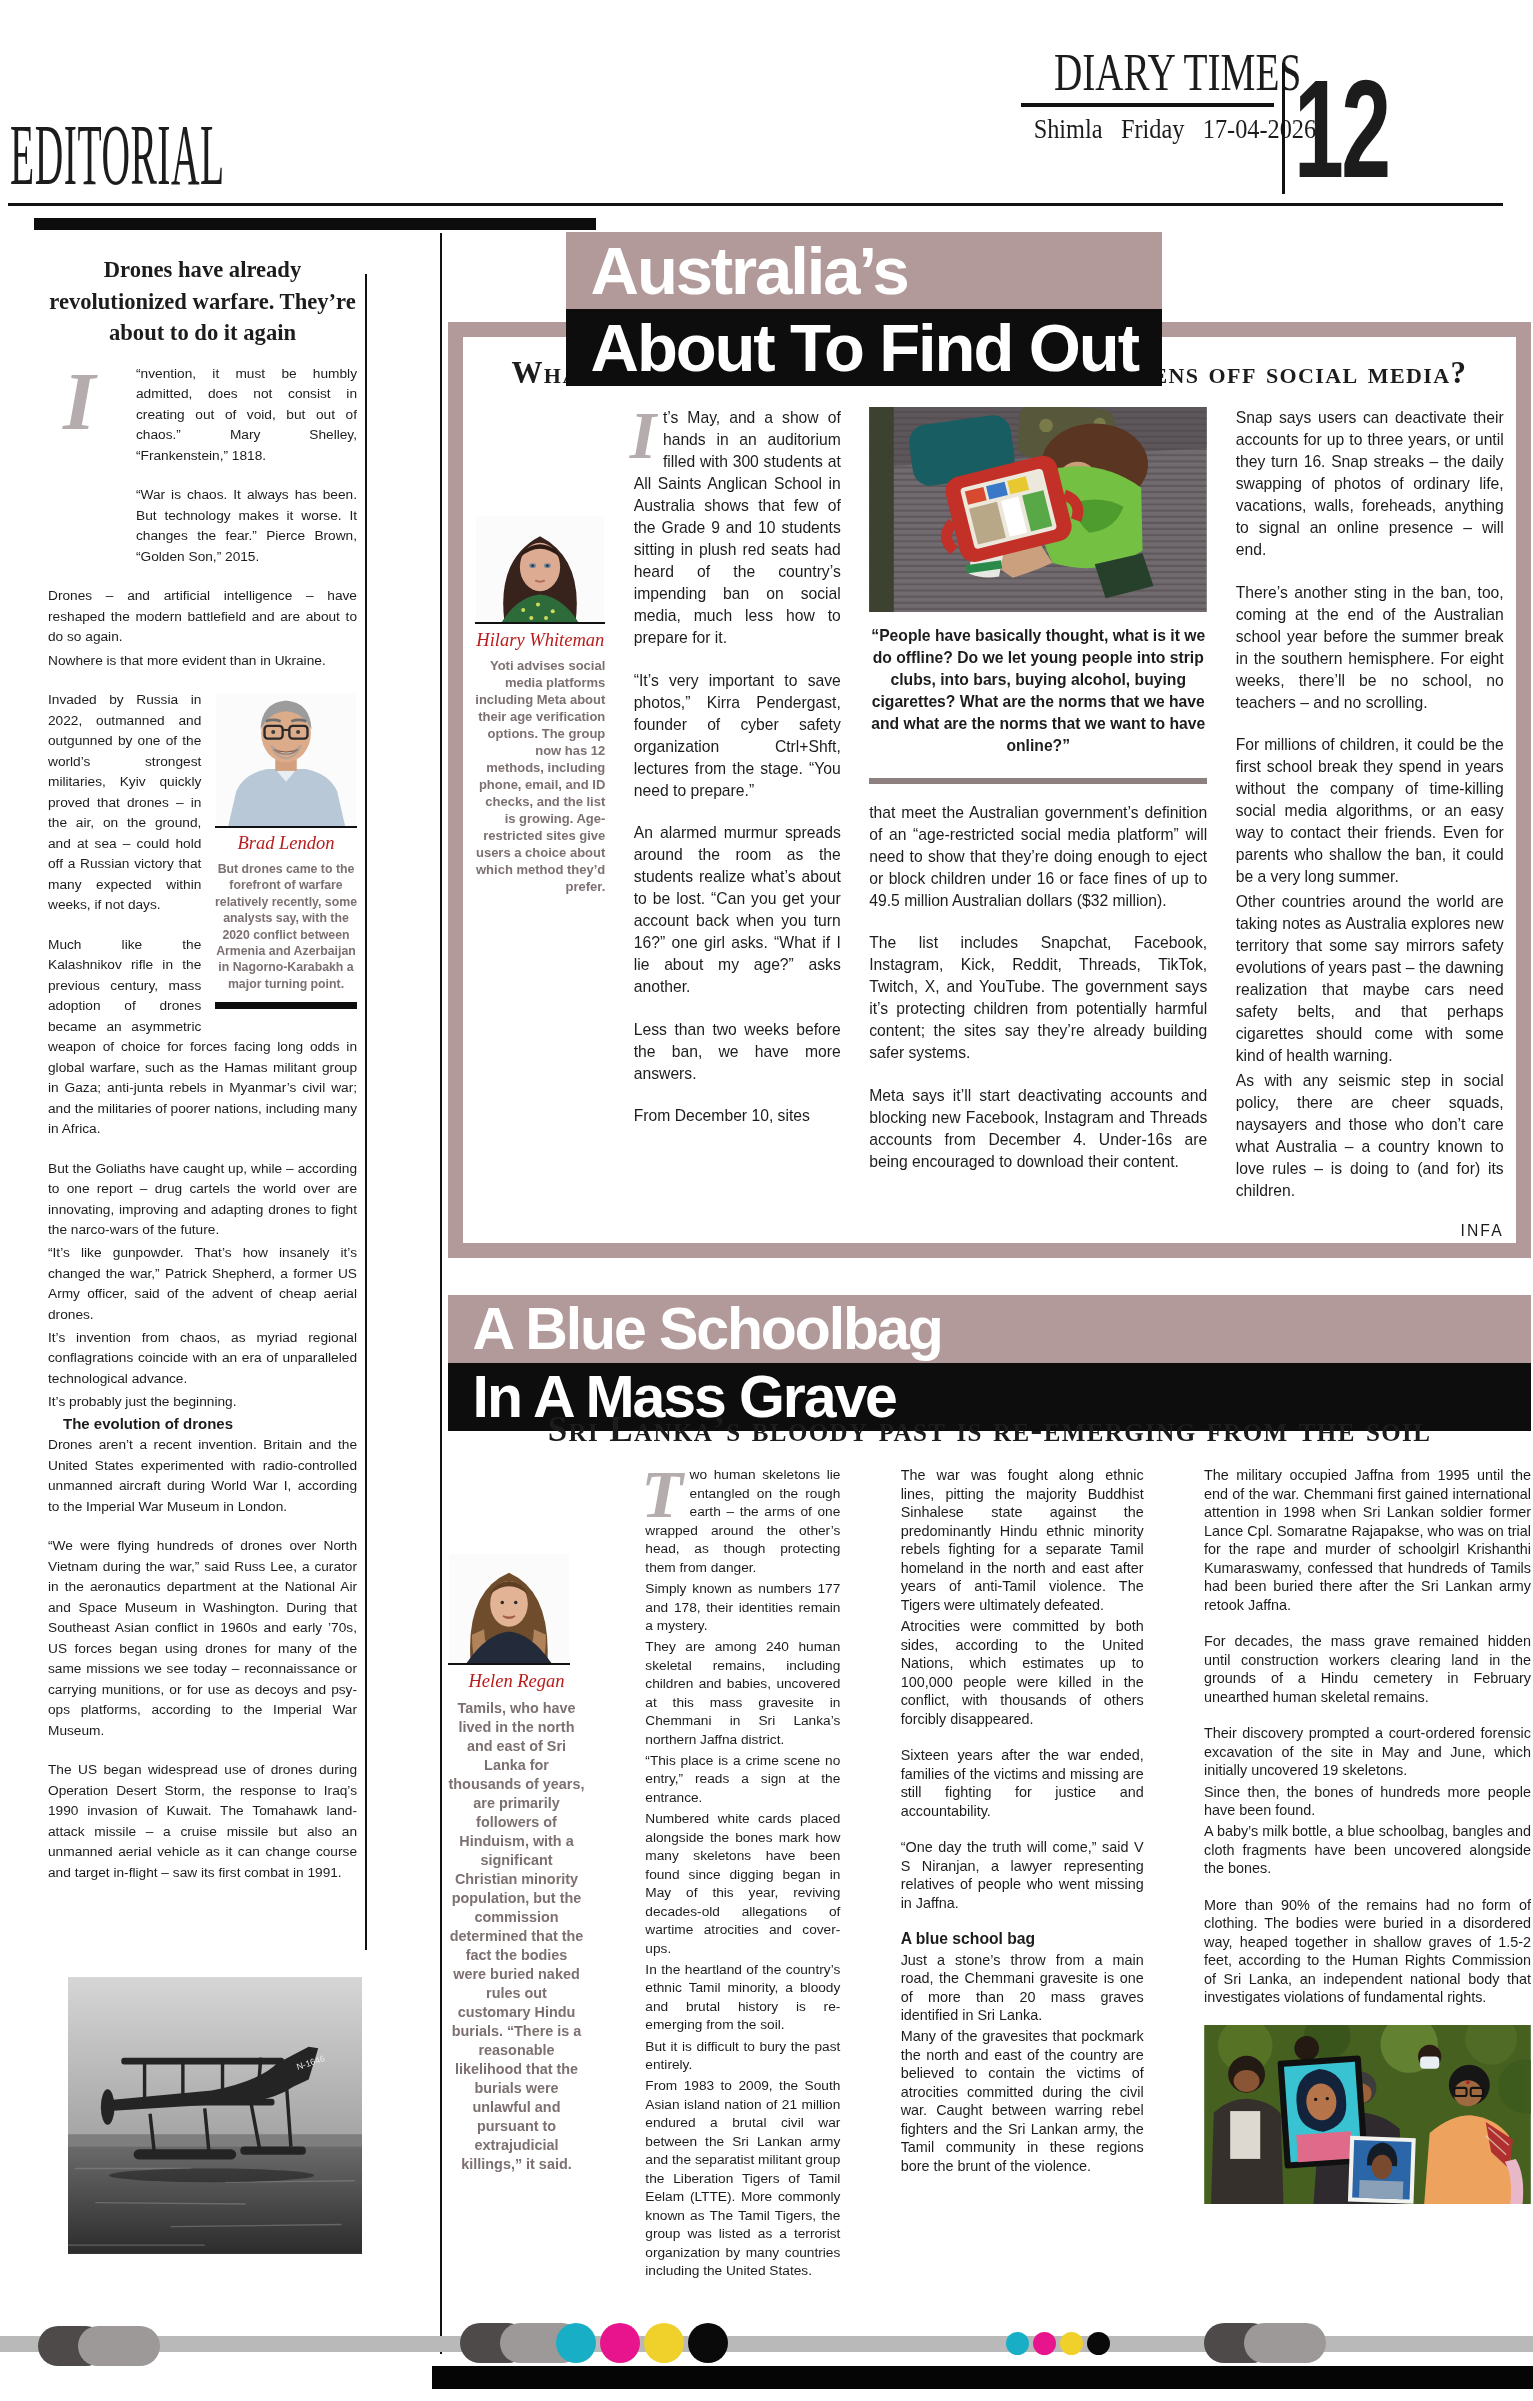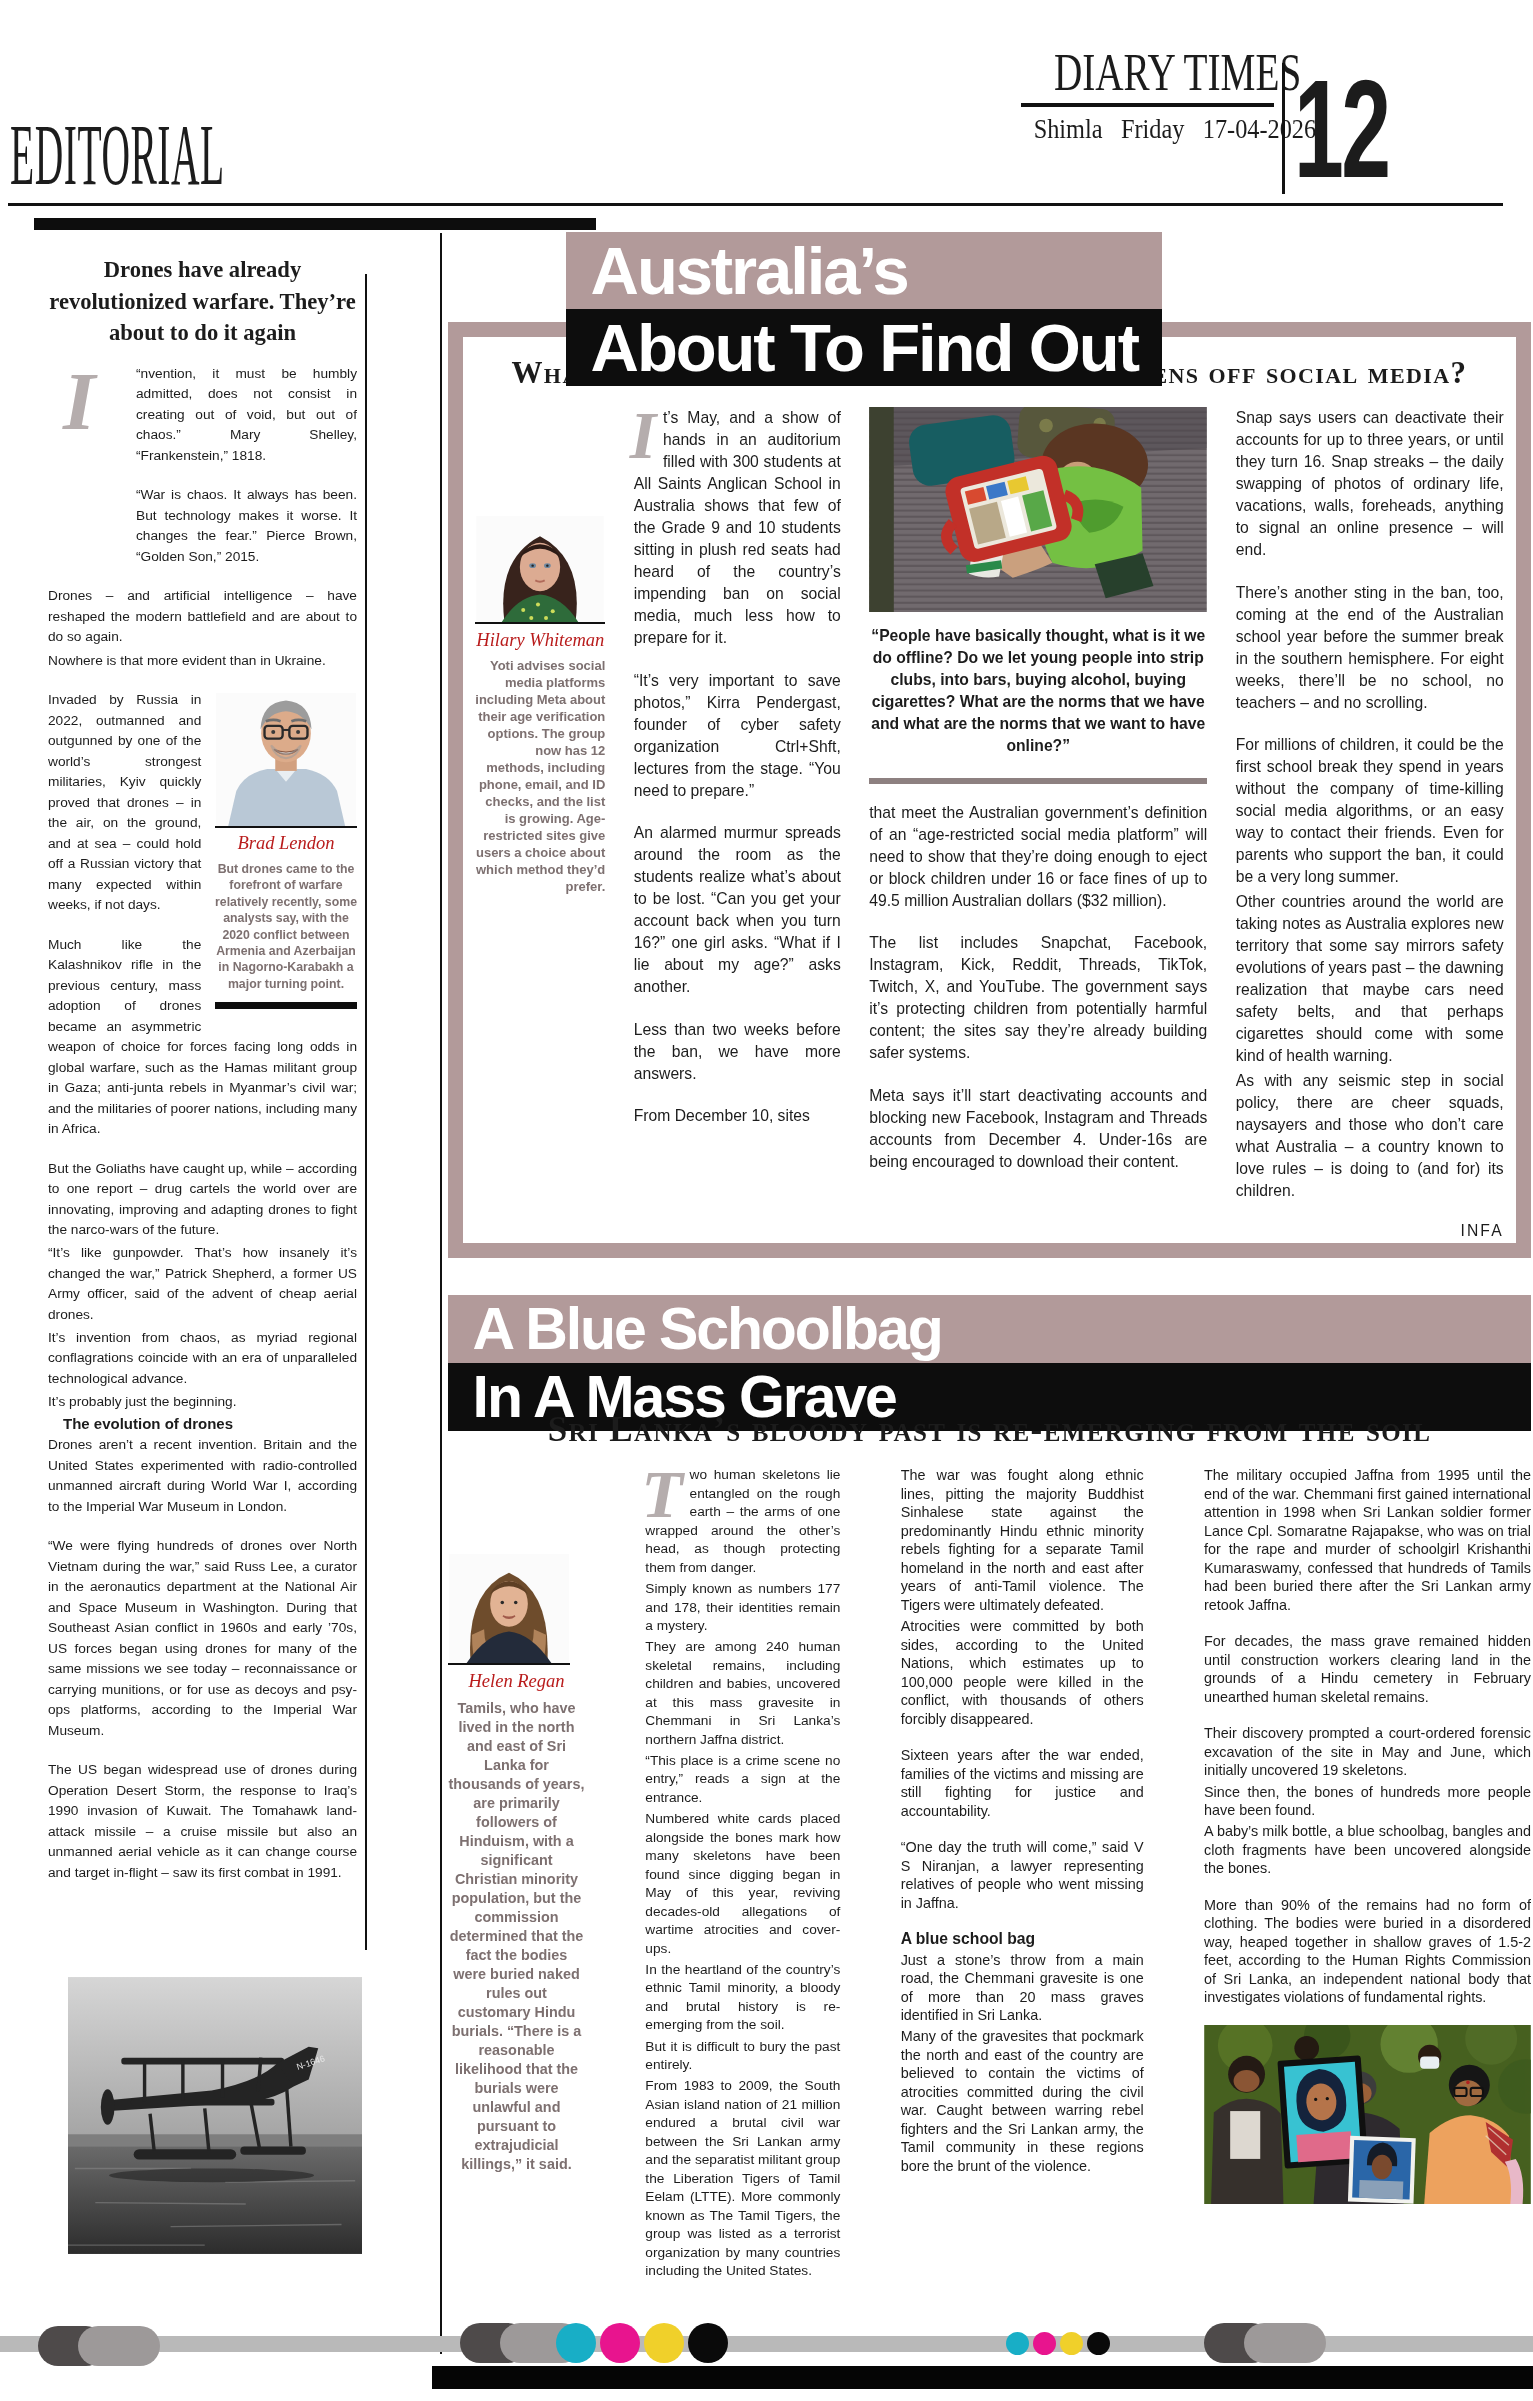--- a/index.html
+++ b/index.html
@@ -326,21 +326,21 @@
           <p class="photo-quote">“People have basically thought, what is it we do offline? Do we let young people into strip clubs, into bars, buying alcohol, buying cigarettes? What are the norms that we have and what are the norms that we want to have online?”</p>
           <div class="quote-rule"></div>
           <p>that meet the Australian government’s definition of an “age-restricted social media platform” will need to show that they’re doing enough to eject or block children under 16 or face fines of up to 49.5 million Australian dollars ($32 million).</p>
           <p>The list includes Snapchat, Facebook, Instagram, Kick, Reddit, Threads, TikTok, Twitch, X, and YouTube. The government says it’s protecting children from potentially harmful content; the sites say they’re already building safer systems.</p>
           <p>Meta says it’ll start deactivating accounts and blocking new Facebook, Instagram and Threads accounts from December 4. Under-16s are being encouraged to download their content.</p>
         </div>
 
         <div class="col-a4">
           <p>Snap says users can deactivate their accounts for up to three years, or until they turn 16. Snap streaks – the daily swapping of photos of ordinary life, vacations, walls, foreheads, anything to signal an online presence – will end.</p>
           <p>There’s another sting in the ban, too, coming at the end of the Australian school year before the summer break in the southern hemisphere. For eight weeks, there’ll be no school, no teachers – and no scrolling.</p>
-          <p class="tight">For millions of children, it could be the first school break they spend in years without the company of time-killing social media algorithms, or an easy way to contact their friends. Even for parents who support the ban, it could be a very long summer.</p>
+          <p class="tight">For millions of children, it could be the first school break they spend in years without the company of time-killing social media algorithms, or an easy way to contact their friends. Even for parents who shallow the ban, it could be a very long summer.</p>
           <p class="tight">Other countries around the world are taking notes as Australia explores new territory that some say mirrors safety evolutions of years past – the dawning realization that maybe cars need safety belts, and that perhaps cigarettes should come with some kind of health warning.</p>
           <p>As with any seismic step in social policy, there are cheer squads, naysayers and those who don’t care what Australia – a country known to love rules – is doing to (and for) its children.</p>
           <div class="credit">INFA</div>
         </div>
       </div>
     </div>
   </section>
 
   <section class="sl">
     <div class="band">

